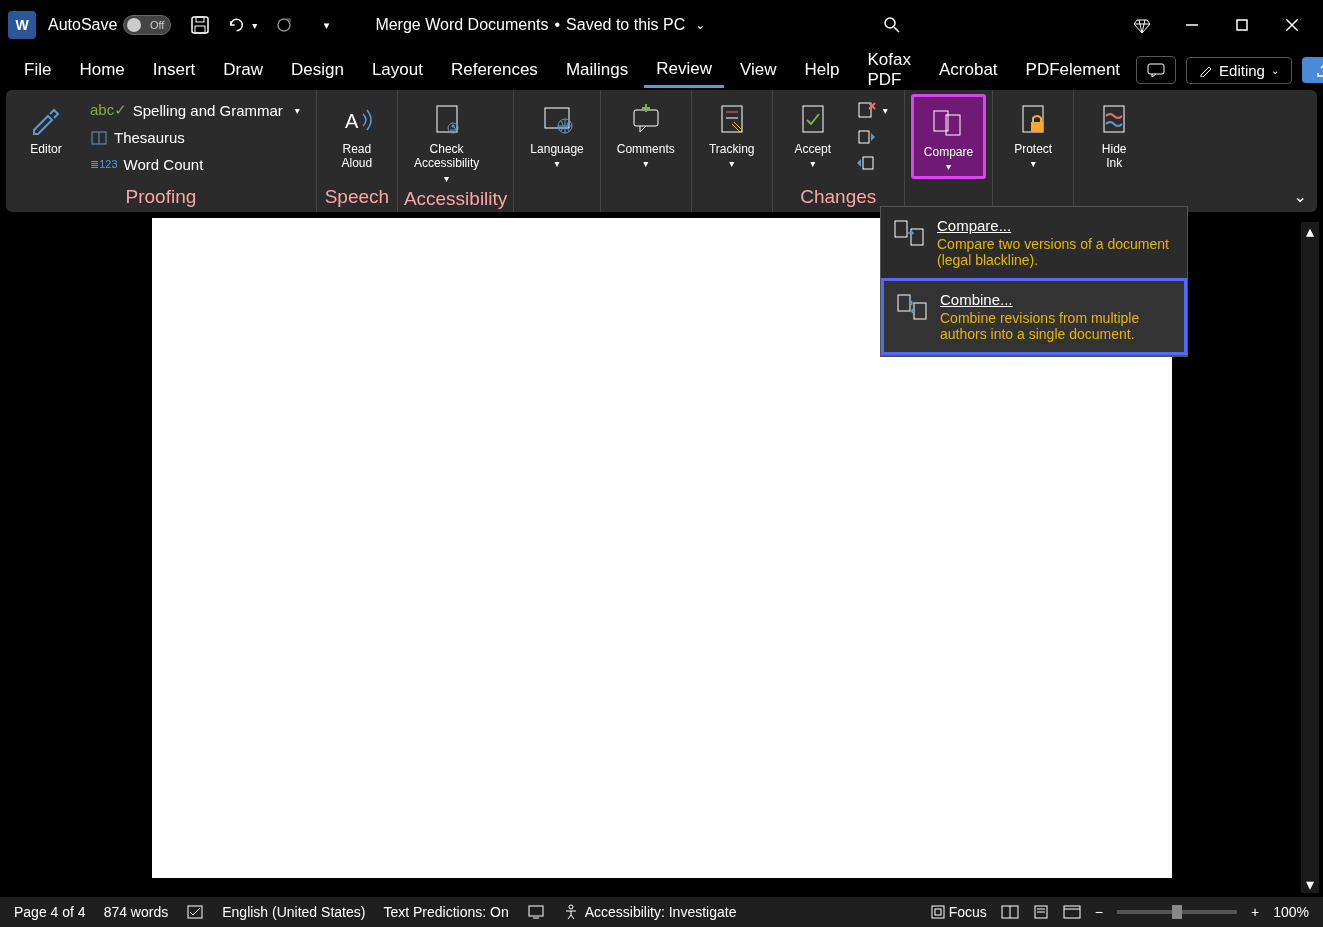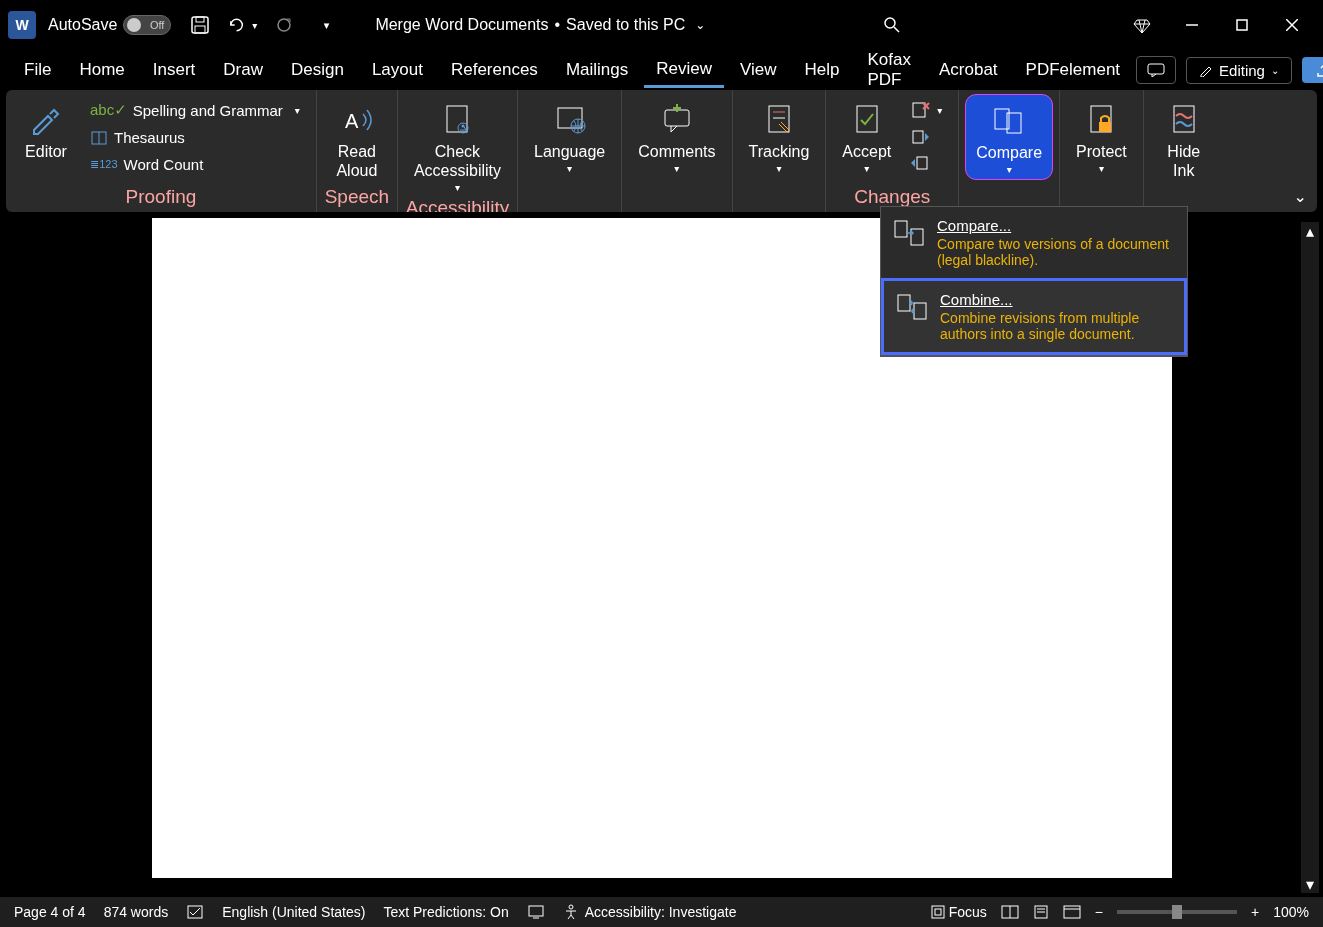--- a/index.html
+++ b/index.html
@@ -26,25 +26,25 @@
 .editing-btn { border: 1px solid #555; padding: 4px 12px; border-radius: 4px; display: flex; align-items: center; gap: 6px; font-size: 15px; }
 .share-btn { background: #4a8bd8; padding: 6px 14px; border-radius: 4px; display: flex; align-items: center; gap: 4px; }
 .comment-btn { border: 1px solid #555; padding: 6px 10px; border-radius: 4px; }
 
 .ribbon { height: 122px; background: #2b2b2b; display: flex; border-radius: 6px; margin: 0 6px; position: relative; }
 .group { display: flex; flex-direction: column; padding: 4px 6px 2px; border-right: 1px solid #444; position: relative; }
 .group-body { flex: 1; display: flex; align-items: flex-start; }
 .group-label { font-size: 19px; text-align: center; color: #fca5a5; padding-bottom: 2px; }
 .big-btn { display: flex; flex-direction: column; align-items: center; justify-content: center; padding: 4px 10px; cursor: pointer; min-width: 68px; }
 .big-btn .icon { height: 44px; display: flex; align-items: center; justify-content: center; }
-.big-btn .label { font-size: 16px; text-align: center; line-height: 1.2; color: #fff; }
+.big-btn .label { font-size: 12px; text-align: center; line-height: 1.2; color: #fff; }
 .caret { font-size: 10px; margin-top: 2px; }
 .small-btn { display: flex; align-items: center; gap: 6px; padding: 3px 6px; cursor: pointer; font-size: 15px; }
 .small-col { display: flex; flex-direction: column; gap: 4px; padding: 4px; }
-.compare-active { border: 1px solid #d946ef; border-radius: 11px; background: #1d4ed8; }
+.compare-active { border: 3px solid #d946ef; border-radius: 3px; background: #701a75; }
 .ribbon-collapse { position: absolute; right: 10px; bottom: 6px; cursor: pointer; }
 
 .doc-area { background: #000; height: 660px; display: flex; justify-content: center; padding-top: 6px; position: relative; }
 .page { width: 1020px; height: 660px; background: #fff; }
 
 .dropdown { position: absolute; left: 880px; top: 206px; width: 308px; background: #2b2b2b; border: 1px solid #555; z-index: 100; }
 .dd-item { display: flex; align-items: flex-start; padding: 10px 12px; gap: 12px; cursor: pointer; }
 .dd-item.highlighted { border: 3px solid #4a6cff; background: #333; }
 .dd-item.disabled { color: #888; }
 .dd-icon { width: 32px; height: 32px; flex-shrink: 0; display: flex; align-items: center; justify-content: center; }

